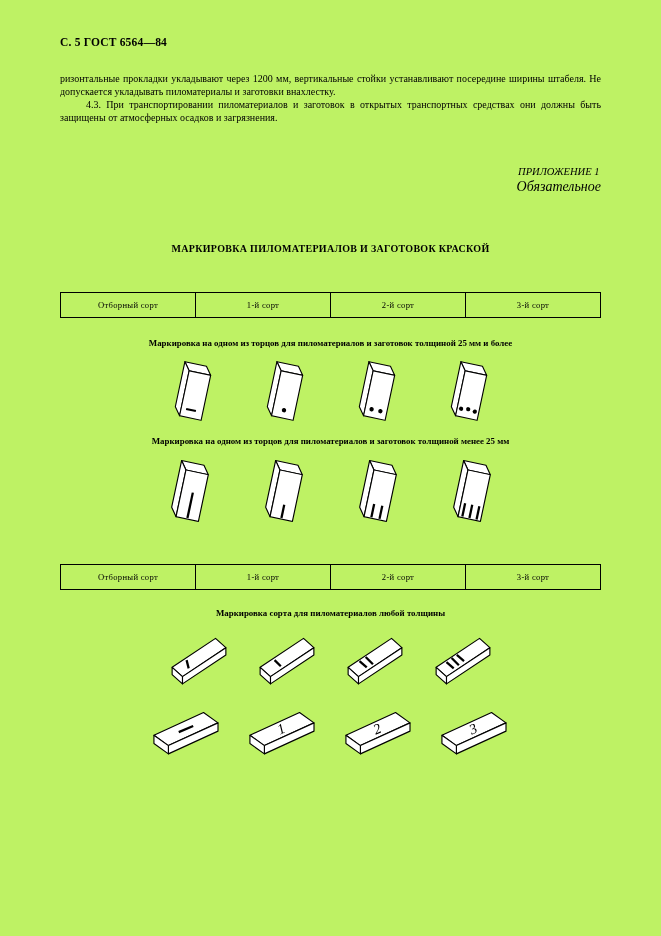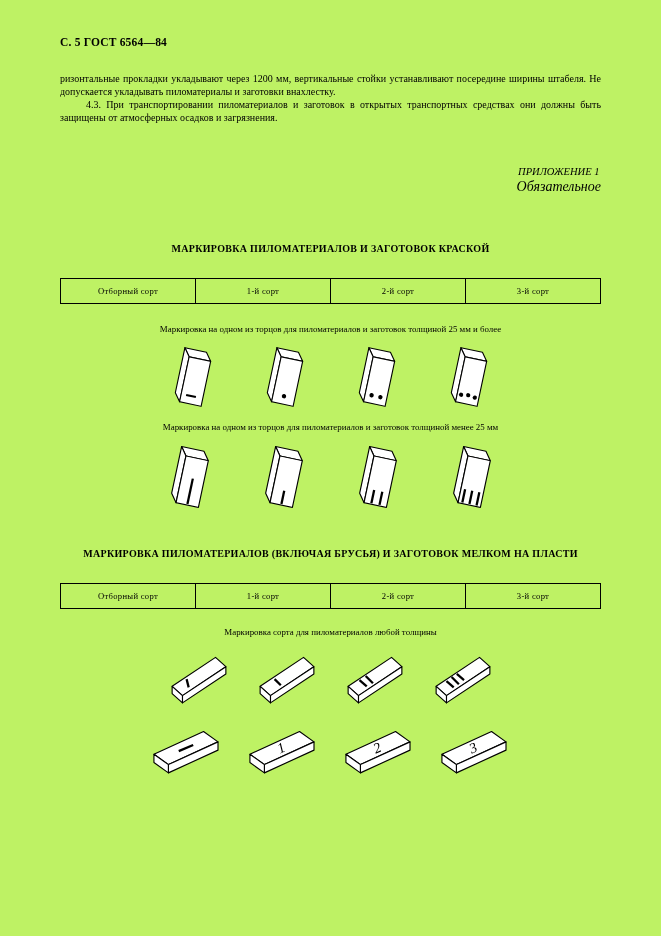--- a/index.html
+++ b/index.html
@@ -13,26 +13,26 @@
   .bodytext { font-size:10px; line-height:1.3; text-align:justify; }
   .bodytext.first { margin-top:24px; }
   .bodytext.indent { text-indent:26px; }
   .annex { display:flex; justify-content:flex-end; margin-top:42px; }
   .annex-inner { text-align:center; font-style:italic; }
   .annex-title { font-size:10.5px; }
   .annex-sub { font-size:14px; margin-top:2px; }
   .section-title { text-align:center; font-weight:bold; font-size:10px; letter-spacing:.3px; }
   .st1 { margin-top:48px;font-family:Liberation Serif, serif; }
   .st2 { margin-top:36px; }
-  .grade-table { width:100%; border-collapse:collapse; margin-top:24px;padding-left:12px; }
+  .grade-table { width:100%; border-collapse:collapse; margin-top:38px;padding-left:12px; }
   .grade-table td {
     border:1px solid #000; width:25%; height:25px;
     text-align:center; vertical-align:middle; font-size:8.6px; letter-spacing:.3px;
   }
-  .fig-caption { text-align:center; font-weight:normal; font-size:8.9px; }
+  .fig-caption { text-align:center; font-weight:bold; font-size:8.9px; }
   .cap-a { margin-top:20px; }
   .cap-b { margin-top:12px; }
   .cap-c { margin-top:18px;text-align:center; }
   .cap-d { margin-top:8px; }
   .fig-row { display:flex; justify-content:center; align-items:flex-end; }
   .row-boxes { gap:40px; margin-top:12px; }
   .row-planks { gap:12px; margin-top:8px; }
   .fig { line-height:0; }
   svg { display:block; }
   .stroke { stroke:#000; fill:#fff; stroke-width:1.1; stroke-linejoin:round; }
@@ -167,21 +167,20 @@
           <g>
             <line class="mark" x1="22" y1="44" x2="22" y2="57"></line>
               <line class="mark" x1="29" y1="44" x2="29" y2="57"></line>
               <line class="mark" x1="36" y1="44" x2="36" y2="57"></line>
           </g>
         </g>
       </svg>
     </div>
   </div>
 
-  <div class="section-title st2">МАРКИРОВКА ПИЛОМАТЕРИАЛОВ (ВКЛЮЧАЯ БРУСЬЯ) И ЗАГОТОВОК МЕЛКОМ НА ПЛАСТИ</div>
 
   <table class="grade-table">
     <tbody>
         <tr>
       <td>Отборный сорт</td>
       <td>1-й сорт</td>
       <td>2-й сорт</td>
       <td>3-й сорт</td>
     </tr>
       </tbody>

